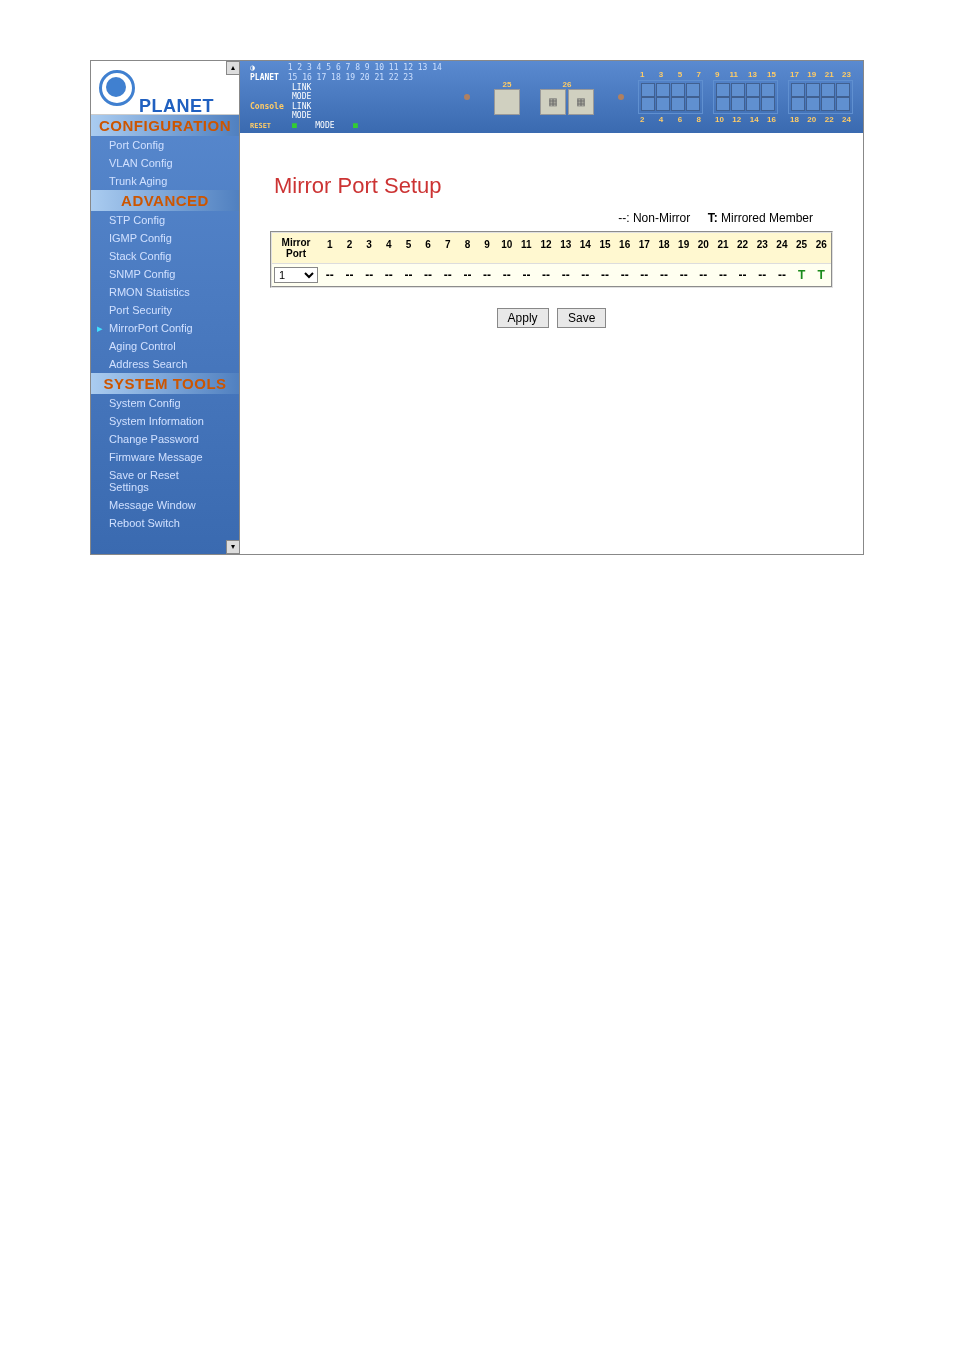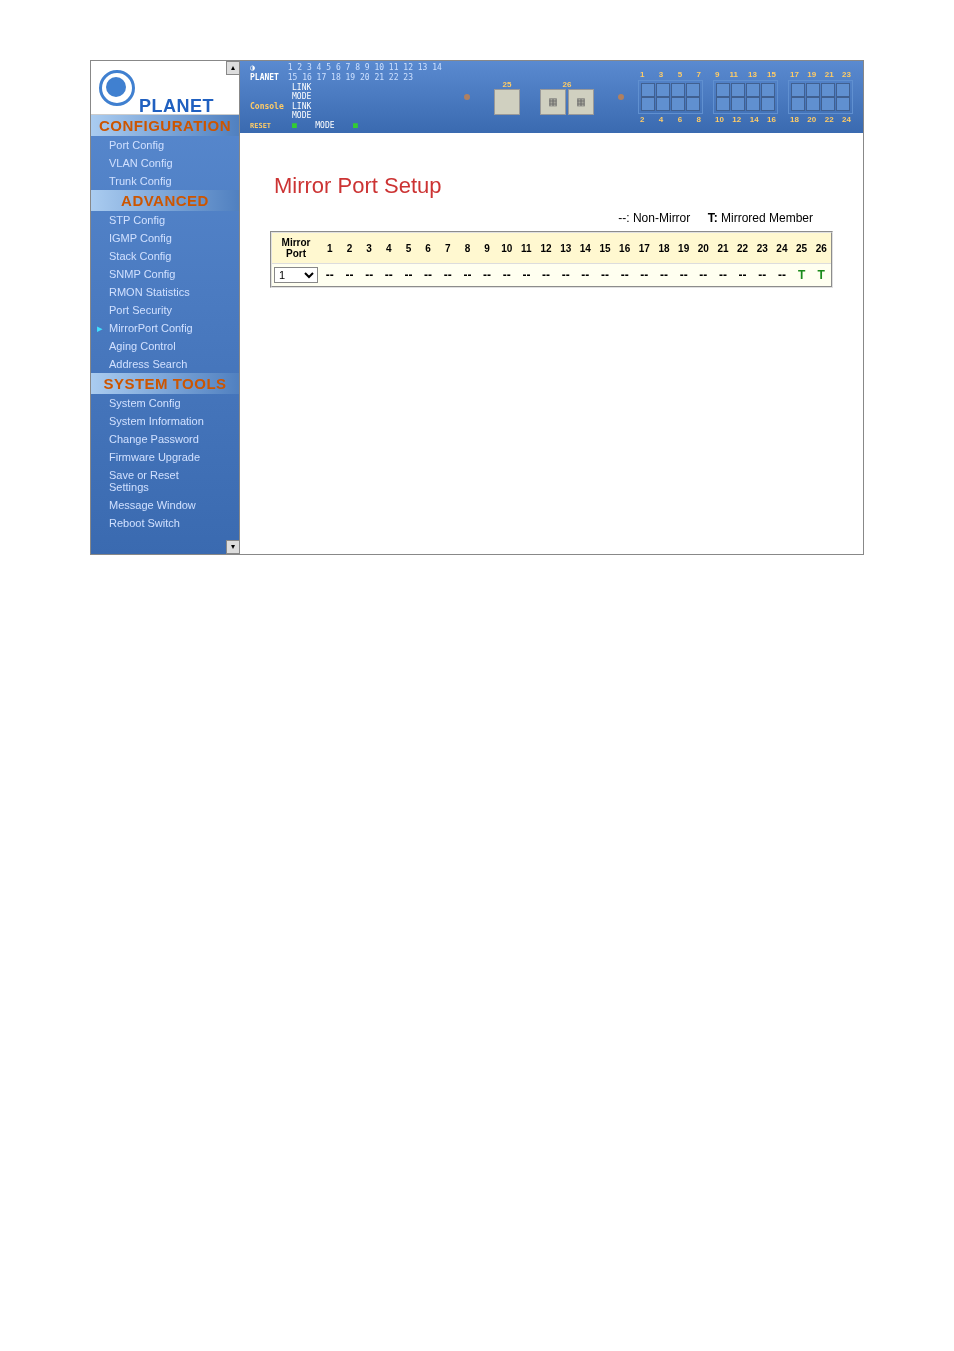--- a/index.html
+++ b/index.html
@@ -192,21 +192,21 @@
     .legend-item { margin-left: 14px; }
     .legend-key { font-weight: bold; }
     .mirror-table {
       border: 2px groove #e0e0e0;
       margin: 0 10px 20px;
       background: #fffff0;
       width: calc(100% - 20px);
     }
     .mirror-header-row {
       display: flex;
-      align-items: center;
+      align-items: flex-start;
       background: #fff8d0;
       border-bottom: 1px solid #ddd;
     }
     .mirror-port-label {
       width: 48px;
       font-size: 10px;
       font-weight: bold;
       text-align: center;
       line-height: 1.1;
       padding: 4px 2px;
@@ -271,38 +271,38 @@
         <div class="logo-text">
           <span class="logo-name">PLANET</span>
           <span class="logo-sub">Networking &amp; Communication</span>
         </div>
       </div>
     </div>
 
     <div class="nav-section-header">CONFIGURATION</div>
     <div class="nav-item">Port Config</div>
     <div class="nav-item">VLAN Config</div>
-    <div class="nav-item">Trunk Config</div>
+    <div class="nav-item">Trunk Aging</div>
 
     <div class="nav-section-header">ADVANCED</div>
     <div class="nav-item">STP Config</div>
     <div class="nav-item">IGMP Config</div>
     <div class="nav-item">Stack Config</div>
     <div class="nav-item">SNMP Config</div>
     <div class="nav-item">RMON Statistics</div>
     <div class="nav-item">Port Security</div>
     <div class="nav-item active">MirrorPort Config</div>
     <div class="nav-item">Aging Control</div>
     <div class="nav-item">Address Search</div>
 
     <div class="nav-section-header">SYSTEM TOOLS</div>
     <div class="nav-item">System Config</div>
     <div class="nav-item">System Information</div>
     <div class="nav-item">Change Password</div>
-    <div class="nav-item">Firmware Upgrade</div>
+    <div class="nav-item">Firmware Message</div>
     <div class="nav-item">Save or Reset Settings</div>
     <div class="nav-item">Message Window</div>
     <div class="nav-item">Reboot Switch</div>
 
     <div class="scroll-arrow scroll-down">▾</div>
   </div>
 
   <div class="main-area">
     <div class="switch-panel">
       <div class="panel-left">
@@ -496,15 +496,19 @@
               <div class="status-cell">--</div>
               <div class="status-cell">--</div>
               <div class="status-cell">--</div>
               <div class="status-cell">--</div>
               <div class="status-cell status-mirror">T</div>
               <div class="status-cell status-mirror">T</div>
             </div>
         </div>
       </div>
 
+      <div class="button-row">
+        <button class="btn">Apply</button>
+        <button class="btn">Save</button>
+      </div>
     </div>
   </div>
 </div>
 
 </body></html>

